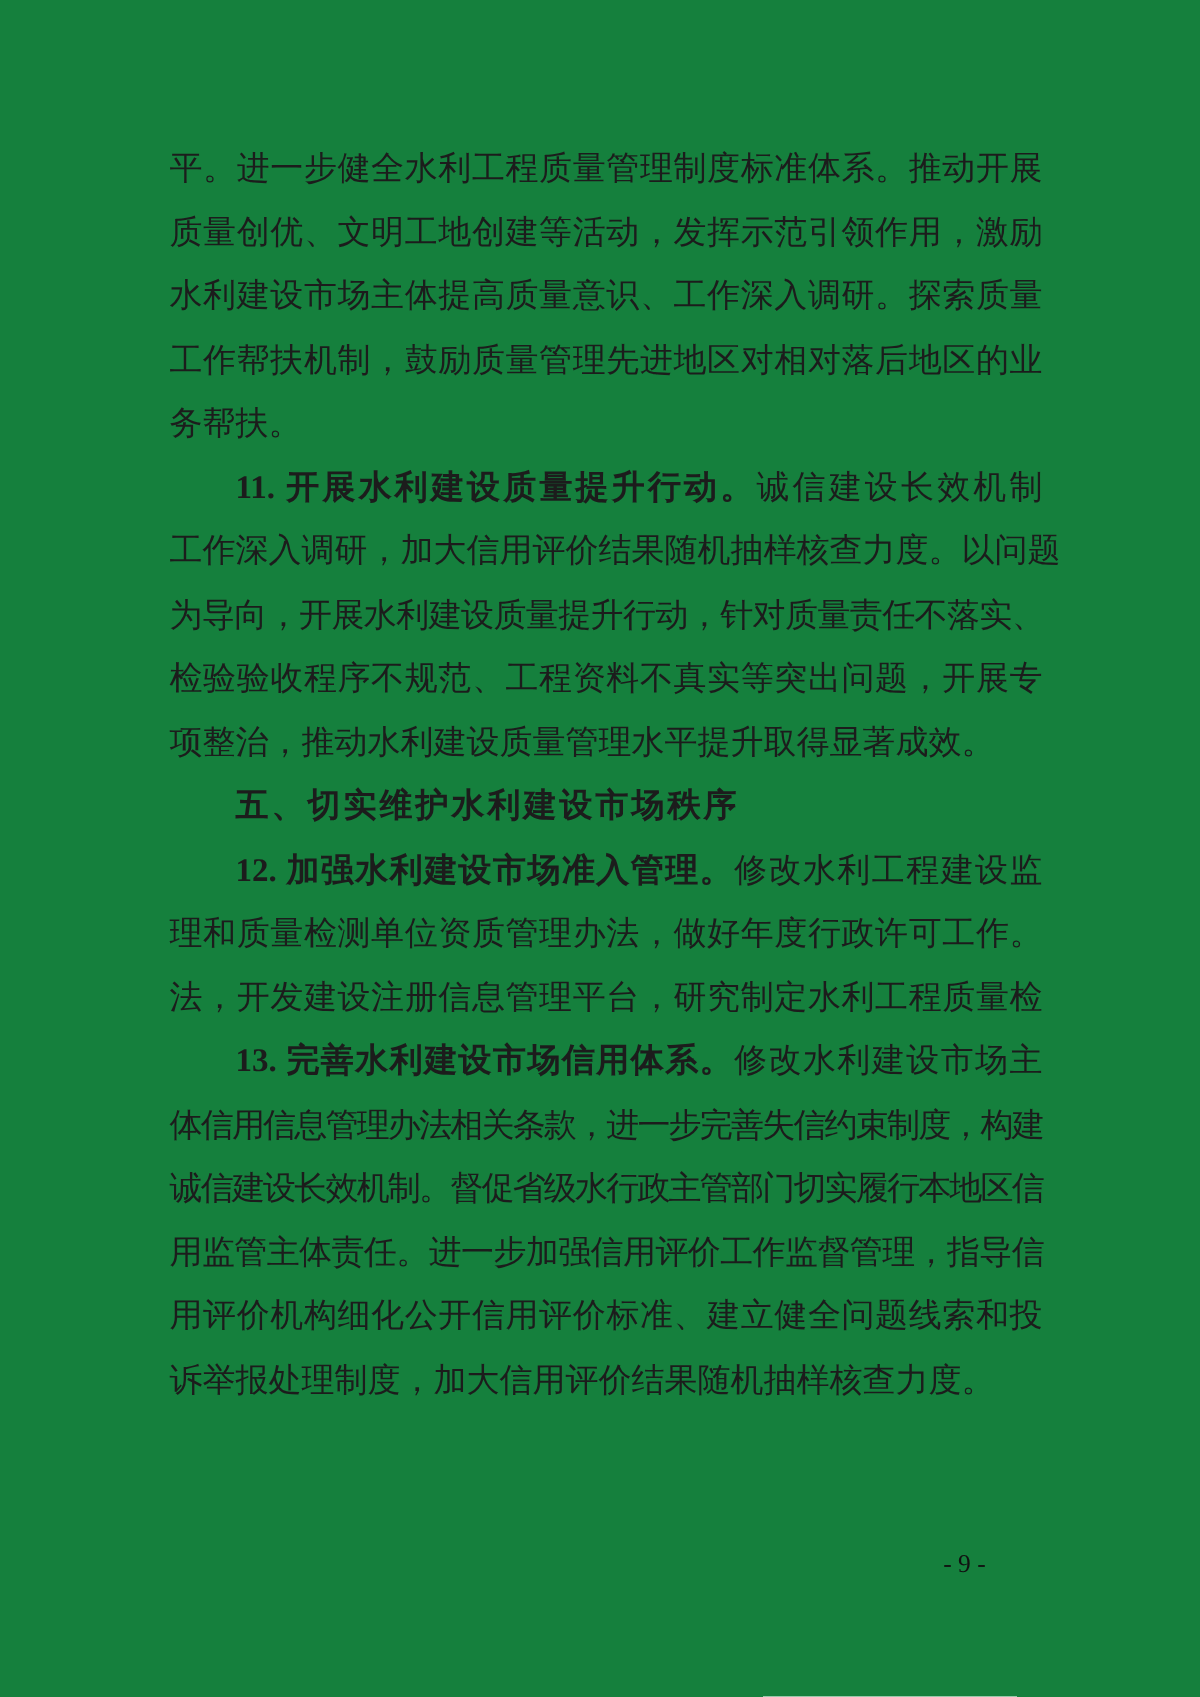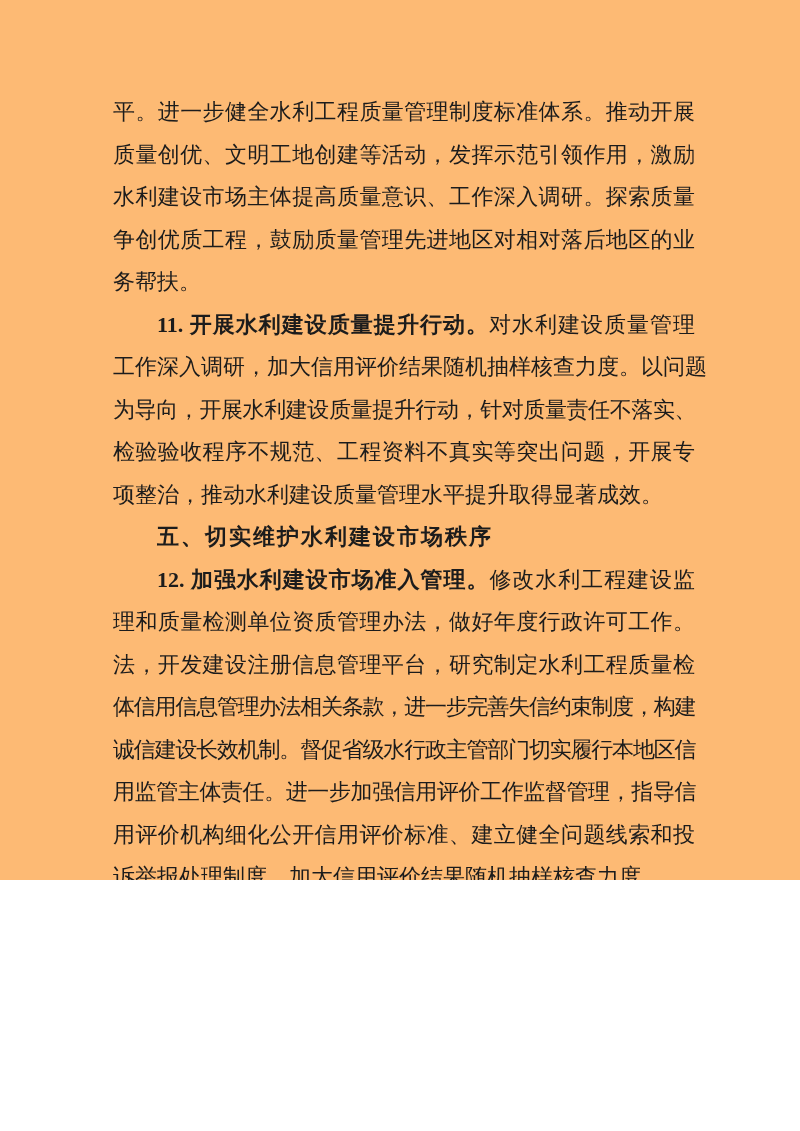--- a/index.html
+++ b/index.html
@@ -3,22 +3,22 @@
 <meta charset="utf-8">
 <style>
   html, body {
     margin: 0;
     padding: 0;
     background: #ffffff;
   }
   .page {
     position: relative;
     width: 800px;
-    height: 880px;
-    background: #fdba74;
+    height: 1131px;
+    background: #15803d;
     overflow: hidden;
     font-family: "Liberation Serif", serif;
   }
   .doc-body {
     position: absolute;
     left: 113px;
     top: 91px;
     width: 582px;
     color: #1c1c1c;
   }
@@ -62,31 +62,32 @@
   }
 </style>
 </head>
 <body>
 
 <div class="page">
   <div class="doc-body" id="doc-lines">
       <div class="line"><span class="seg">平。进一步健全水利工程质量管理制度标准体系。推动开展</span></div>
       <div class="line"><span class="seg">质量创优、文明工地创建等活动，发挥示范引领作用，激励</span></div>
       <div class="line"><span class="seg">水利建设市场主体提高质量意识、工作深入调研。探索质量</span></div>
-      <div class="line"><span class="seg">争创优质工程，鼓励质量管理先进地区对相对落后地区的业</span></div>
+      <div class="line"><span class="seg">工作帮扶机制，鼓励质量管理先进地区对相对落后地区的业</span></div>
       <div class="line last"><span class="seg">务帮扶。</span></div>
-      <div class="line indent"><span class="seg bold">11. 开展水利建设质量提升行动。</span><span class="seg">对水利建设质量管理</span></div>
+      <div class="line indent"><span class="seg bold">11. 开展水利建设质量提升行动。</span><span class="seg">诚信建设长效机制</span></div>
       <div class="line"><span class="seg">工作深入调研，加大信用评价结果随机抽样核查力度。以问题</span></div>
       <div class="line tight"><span class="seg">为导向，开展水利建设质量提升行动，针对质量责任不落实、</span></div>
       <div class="line"><span class="seg">检验验收程序不规范、工程资料不真实等突出问题，开展专</span></div>
       <div class="line last"><span class="seg">项整治，推动水利建设质量管理水平提升取得显著成效。</span></div>
       <div class="line indent last heading"><span class="seg bold">五、切实维护水利建设市场秩序</span></div>
       <div class="line indent"><span class="seg bold">12. 加强水利建设市场准入管理。</span><span class="seg">修改水利工程建设监</span></div>
       <div class="line"><span class="seg">理和质量检测单位资质管理办法，做好年度行政许可工作。</span></div>
       <div class="line"><span class="seg">法，开发建设注册信息管理平台，研究制定水利工程质量检</span></div>
+      <div class="line indent"><span class="seg bold">13. 完善水利建设市场信用体系。</span><span class="seg">修改水利建设市场主</span></div>
       <div class="line tight"><span class="seg">体信用信息管理办法相关条款，进一步完善失信约束制度，构建</span></div>
       <div class="line tight"><span class="seg">诚信建设长效机制。督促省级水行政主管部门切实履行本地区信</span></div>
       <div class="line tight"><span class="seg">用监管主体责任。进一步加强信用评价工作监督管理，指导信</span></div>
       <div class="line"><span class="seg">用评价机构细化公开信用评价标准、建立健全问题线索和投</span></div>
       <div class="line last"><span class="seg">诉举报处理制度，加大信用评价结果随机抽样核查力度。</span></div>
     </div>
   <div class="page-number">- 9 -</div>
 </div>
 
 </body></html>

